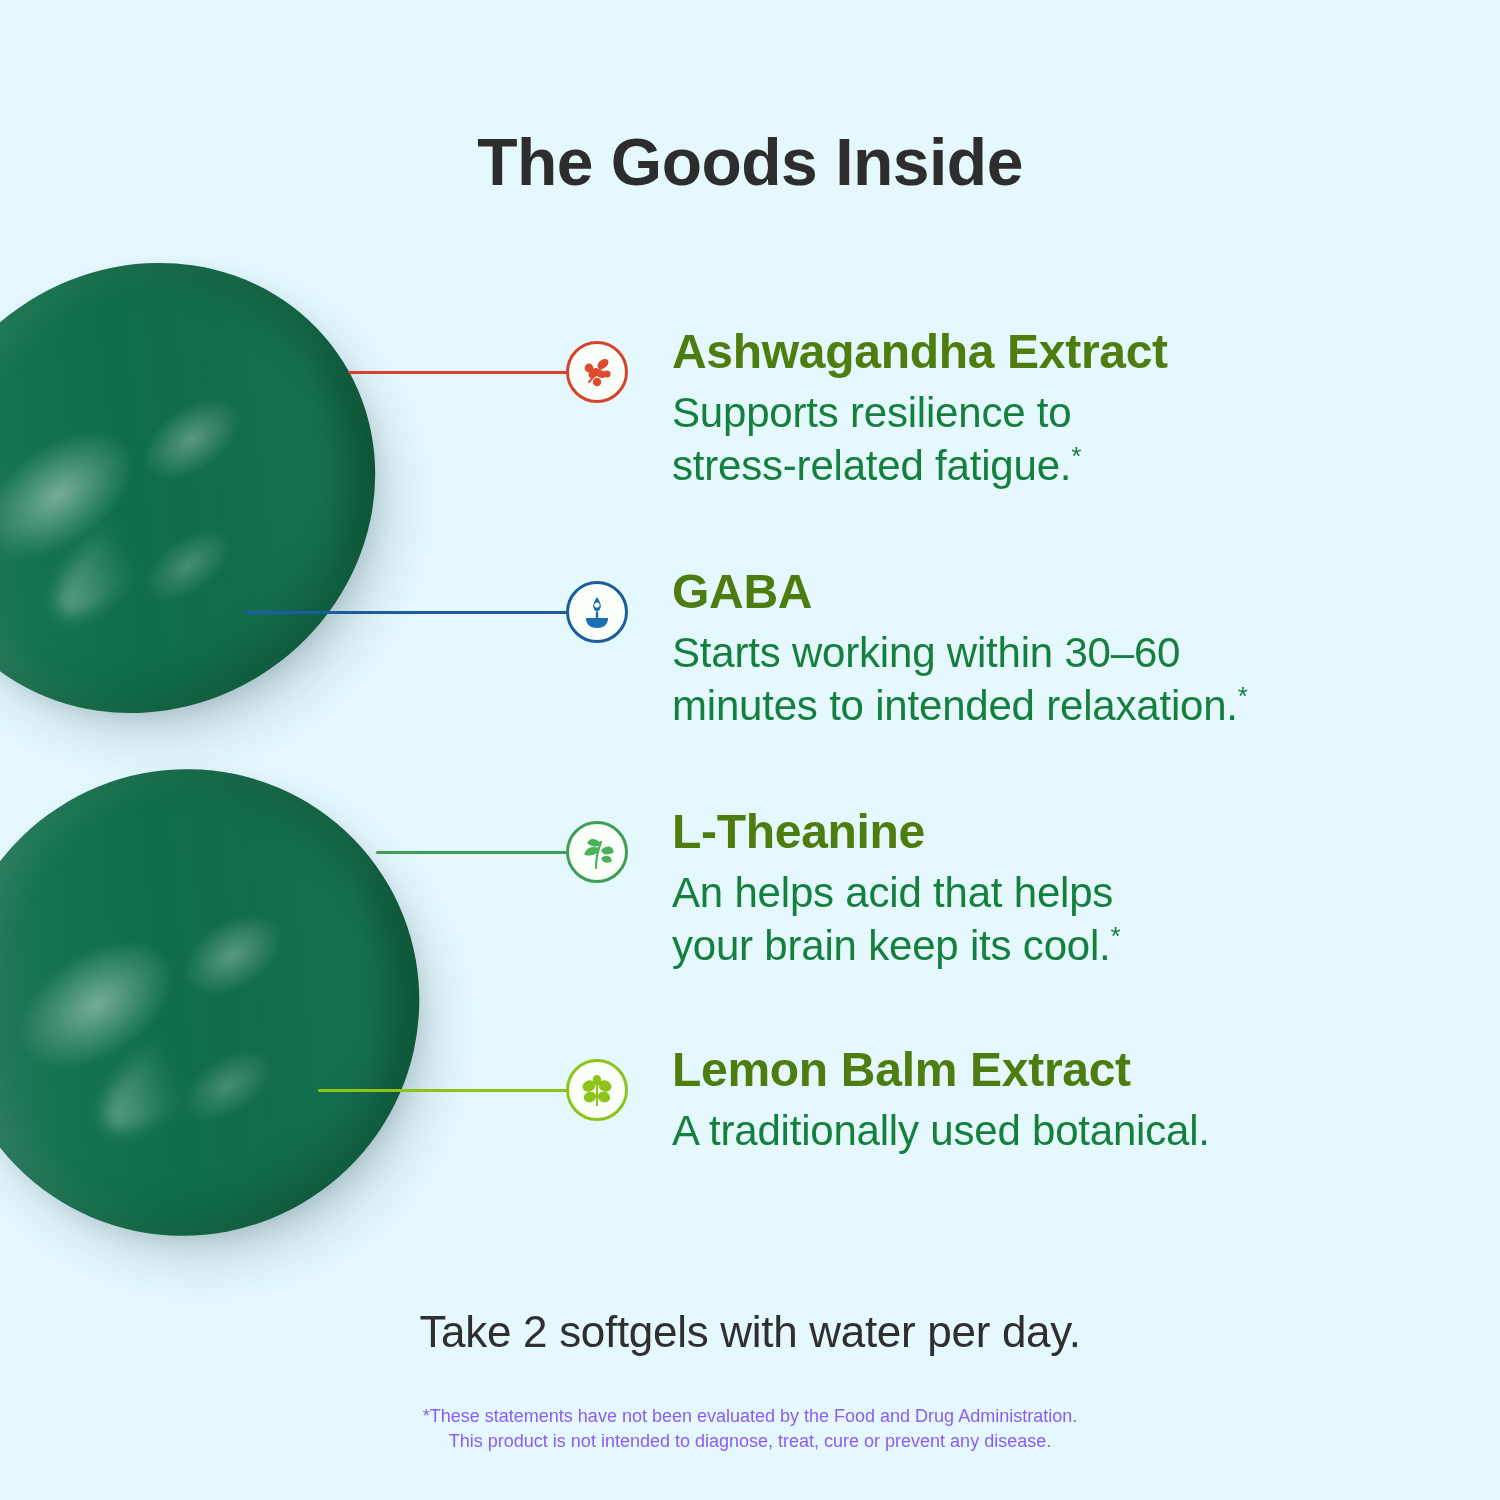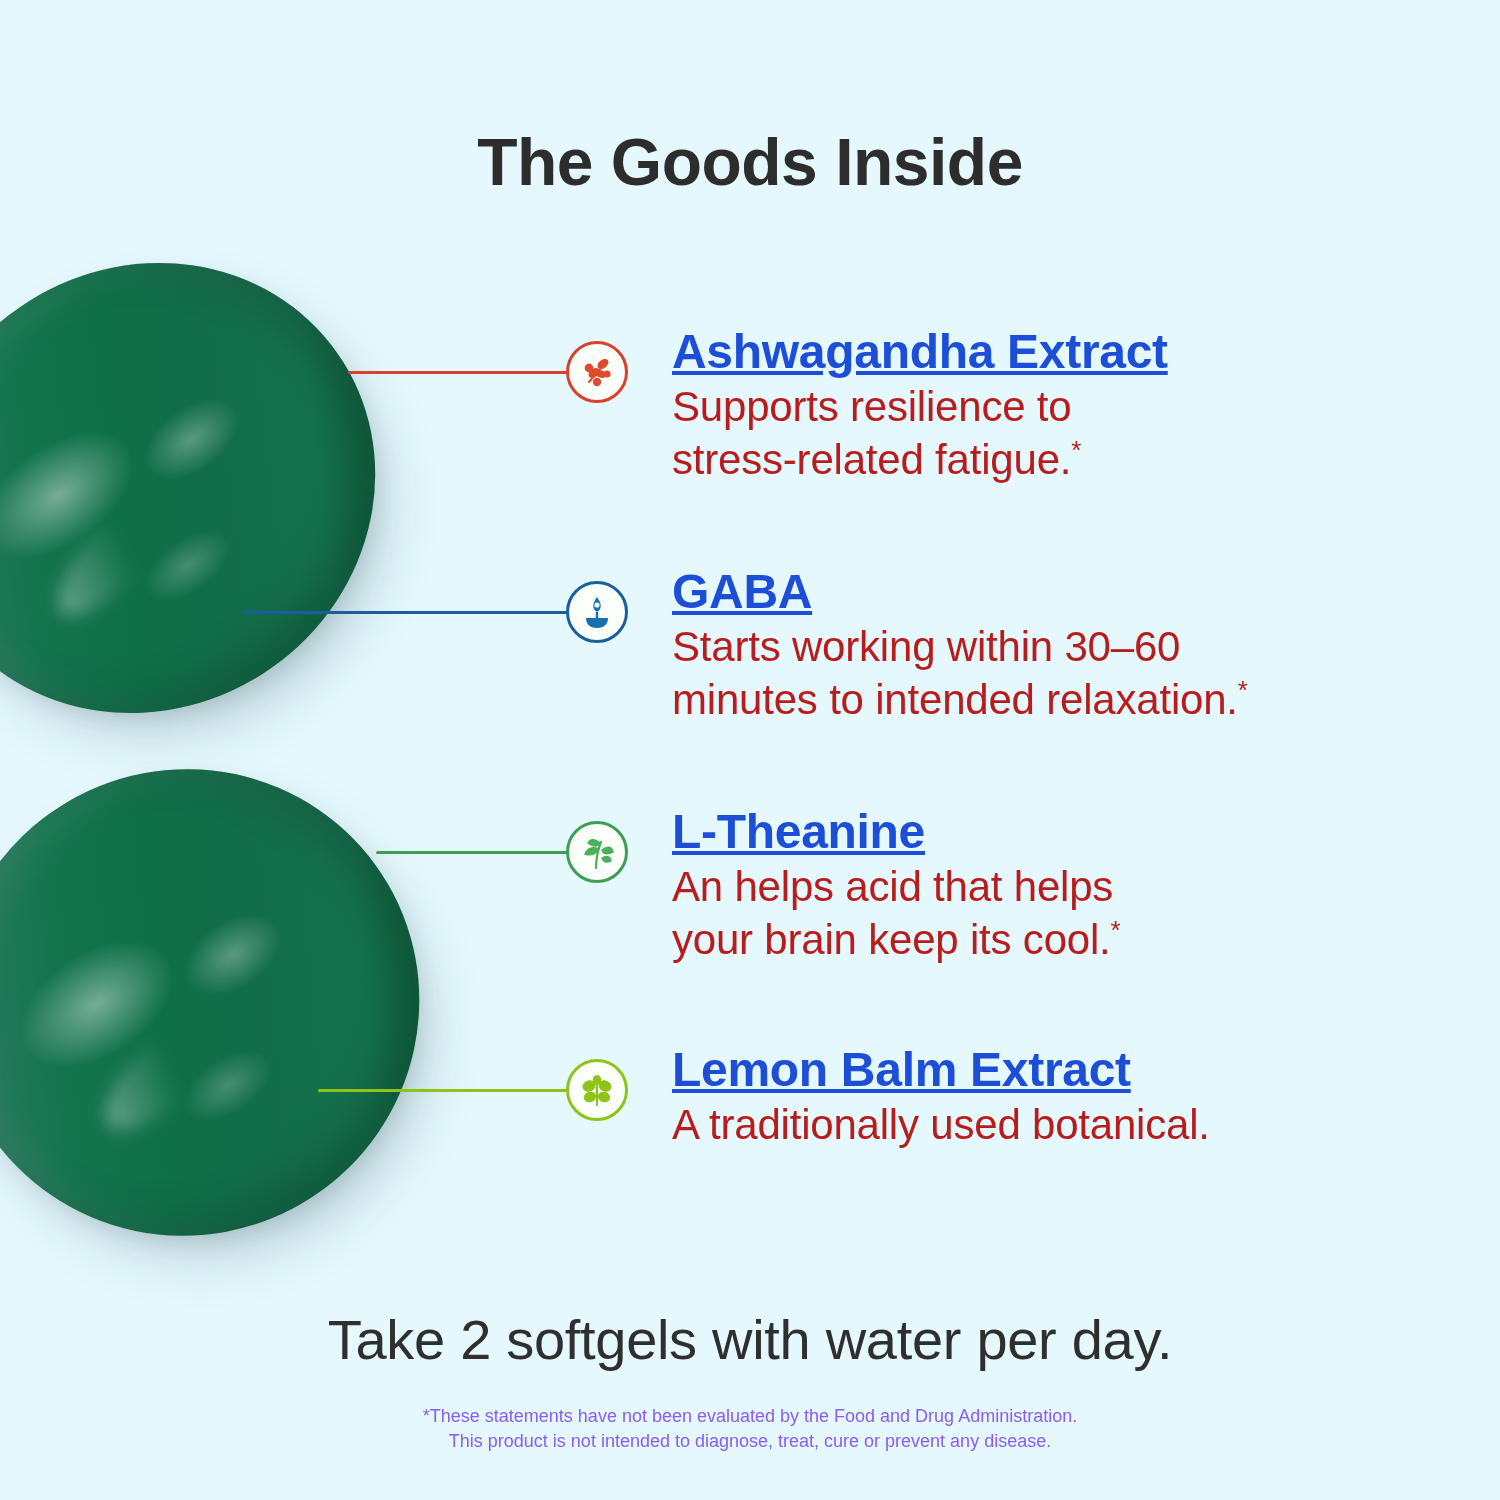--- a/index.html
+++ b/index.html
@@ -128,48 +128,47 @@
   }
   .ing-text {
     position: absolute;
     left: 106px;
     top: -14px;
     width: 820px;
   }
   .ing-name {
     font-size: 48px;
     font-weight: bold;
-    color: #1d4ed8;
+    color: #4d7c0f;
     letter-spacing: -0.3px;
     line-height: 1.05;
     white-space: nowrap;
-    text-decoration: underline;
   }
   .ing-desc {
     font-size: 42px;
     font-weight: normal;
-    color: #b91c1c;
+    color: #15803d;
     line-height: 1.25;
-    margin-top: 4px;
+    margin-top: 10px;
     letter-spacing: -0.2px;
   }
   .ast {
     font-size: 26px;
     vertical-align: super;
     line-height: 0;
   }
 
   
   .dosage {
     position: absolute;
     left: 0;
     top: 1307px;
     width: 1500px;
     text-align: center;
-    font-size: 56px;
+    font-size: 44px;
     color: #2f2f2f;
     letter-spacing: -0.3px;
   }
   .disclaimer {
     position: absolute;
     left: 0;
     top: 1404px;
     width: 1500px;
     text-align: center;
     font-size: 18px;

